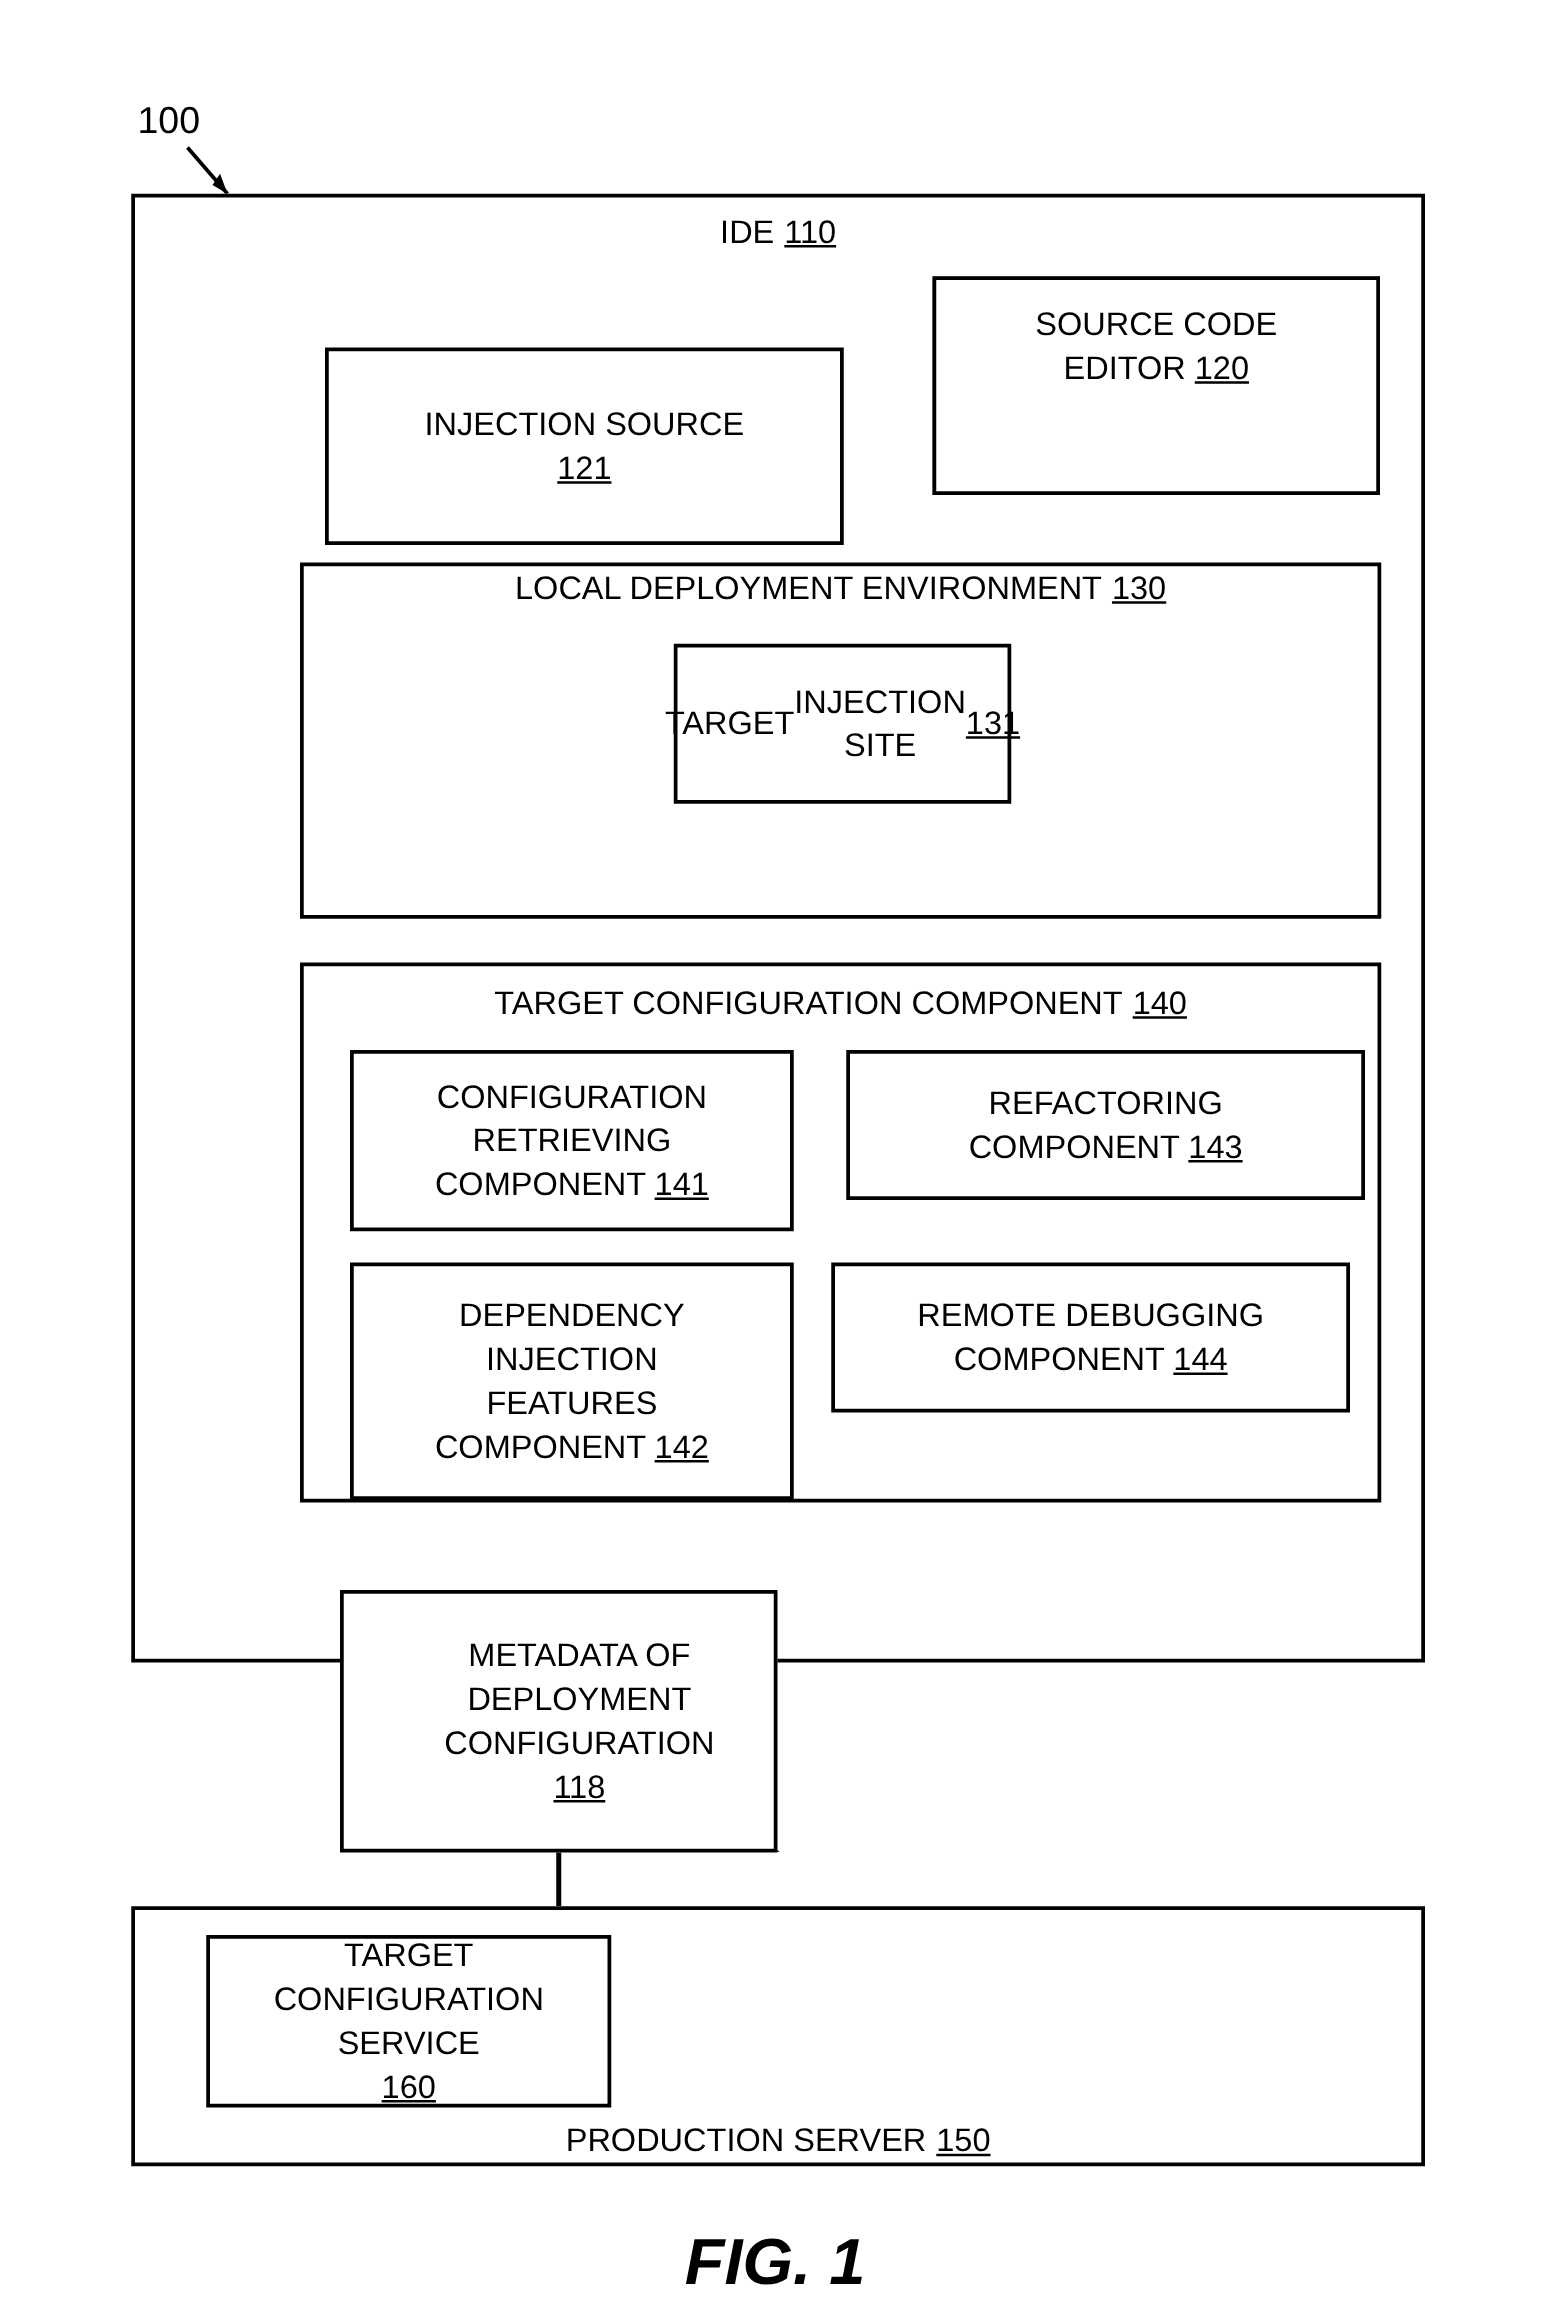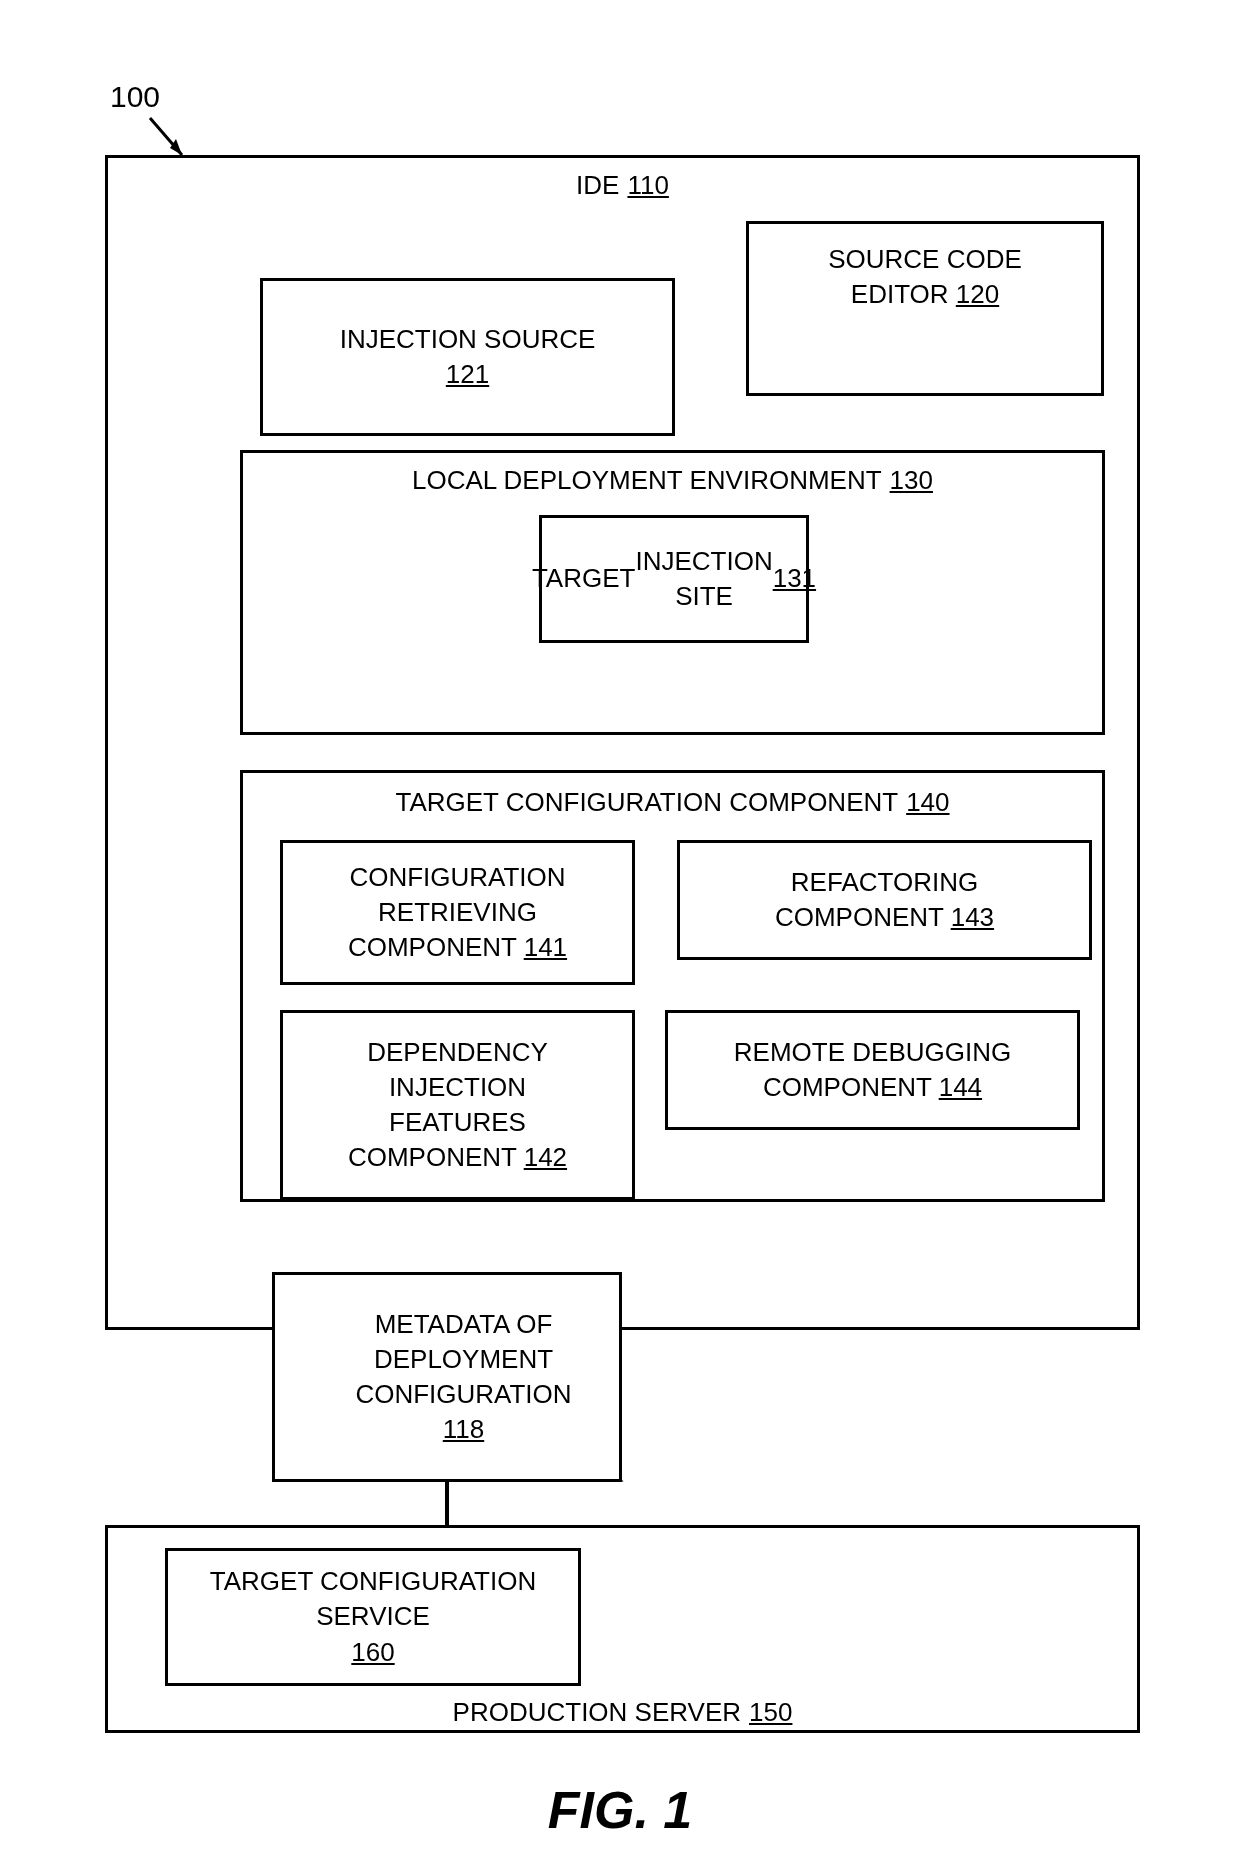--- a/index.html
+++ b/index.html
@@ -129,21 +129,21 @@
   <div style="position:absolute; top:18px; width:100%; text-align:center;">
     SOURCE CODE<br>EDITOR <span class="underline">120</span>
   </div>
 </div>
 
 <div class="box" style="left:746px; top:221px; width:358px; height:175px; justify-content:flex-start; padding-top:18px; background:#fff;">
   <div>SOURCE CODE</div>
   <div>EDITOR <span class="underline">120</span></div>
 </div>
 
-<div class="box" style="left:240px; top:450px; width:865px; height:285px; justify-content:flex-start; padding-top:10px;">
+<div class="box" style="left:240px; top:450px; width:865px; height:285px; justify-content:flex-start; ">
   <div class="title-line">
     <span>LOCAL DEPLOYMENT ENVIRONMENT</span>
     <span class="underline">130</span>
   </div>
 </div>
 
 <div class="callout" style="left:539px; top:515px; width:270px; height:128px;">
   <span>TARGET</span>
   <span>INJECTION SITE</span>
   <span class="underline">131</span>
@@ -186,21 +186,21 @@
   <span class="underline">118</span>
 </div>
 
 <div class="box" style="left:105px; top:1525px; width:1035px; height:208px; justify-content:flex-end; padding-bottom:0;">
   <div class="title-line">
     <span>PRODUCTION SERVER</span>
     <span class="underline">150</span>
   </div>
 </div>
 
-<div class="box" style="left:165px; top:1548px; width:416px; height:138px;">
+<div class="box" style="left:165px; top:1548px; width:324px; height:138px;">
   <span>TARGET CONFIGURATION</span>
   <span>SERVICE</span>
   <span class="underline">160</span>
 </div>
 
 <div class="fig-label" style="left:0; width:1240px; top:1780px;">
   <span>FIG. 1</span>
 </div>
 
 </body></html>

